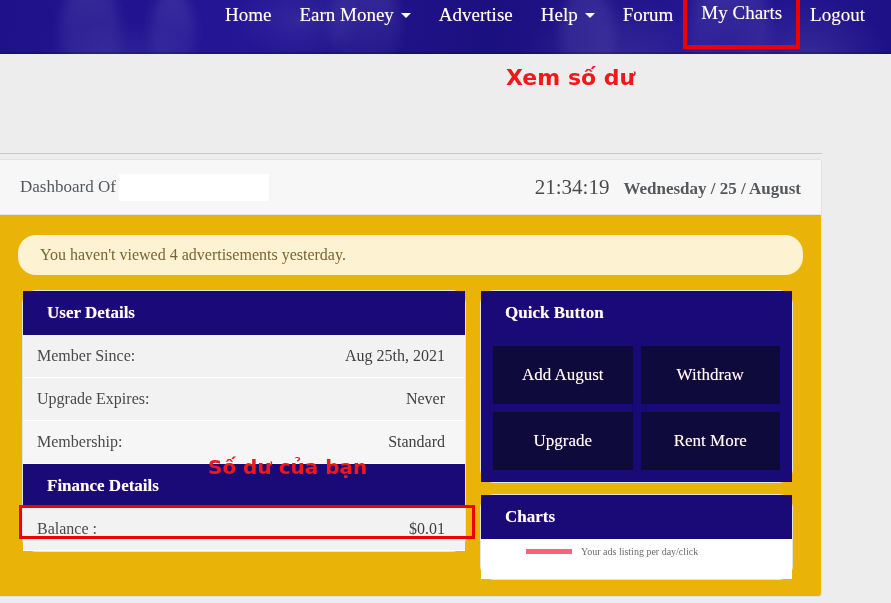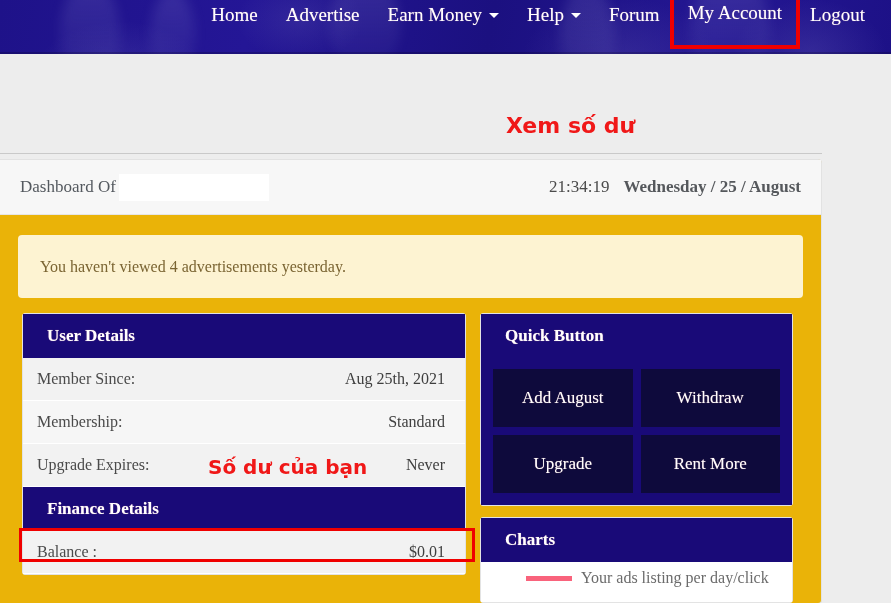--- a/index.html
+++ b/index.html
@@ -106,21 +106,20 @@
   .vn-note {
     position: absolute;
     color: #f01818;
     font-family: "DejaVu Sans", sans-serif;
     font-weight: bold;
     white-space: nowrap;
   }
   #note-nav {
     left: 506px; top: 10px;
     font-size: 22px;
-    margin-top: 48px;
   }
   #note-balance {
     left: 208px; top: 400px;
     font-size: 20px;
     z-index: 20;
   }
 
   
   #container {
     position: absolute;
@@ -153,56 +152,56 @@
     width: 150px; height: 27px;
     background: #ffffff;
   }
   #dash-right {
     margin-left: auto;
     display: flex;
     align-items: baseline;
     gap: 14px;
   }
   #clock {
-    font-size: 17px;
+    font-size: 21px;
     color: #4b4b4b;
   }
   #datestr {
     font-size: 17px;
     font-weight: bold;
     color: #55585c;
   }
 
   
   #alert {
     margin: 20px 18px 0 18px;
     background: #fdf3d2;
-    border-radius: 4px;
-    height: 63px;
+    border-radius: 18px;
+    height: 40px;
     display: flex;
     align-items: center;
     padding-left: 22px;
     color: #7a6432;
     font-size: 16px;
   }
 
   
   #cols {
     display: flex;
     gap: 14px;
     padding: 15px 18px 0 4px;
     align-items: flex-start;
   }
   #col-left { width: 444px; margin-left: 18px; }
   #col-right { width: 313px; font-family: Liberation Serif, serif; }
 
   .card {
     background: #ffffff;
     border: 1px solid #e3e3e3;
-    border-radius: 3px;
+    border-radius: 14px;
     overflow: visible;
   }
 
   .panel-head {
     background: #190a78;
     color: #ffffff;
     font-size: 17px;
     font-weight: bold;
     padding: 12px 0 12px 24px;
     text-shadow: 0 0 1px rgba(255,170,170,0.6);
@@ -267,55 +266,55 @@
     left: 45px; top: 7px;
     display: flex;
     align-items: center;
     gap: 9px;
   }
   #legend-swatch {
     width: 46px; height: 5px;
     background: #f9637c;
   }
   #legend-label {
-    font-size: 16px;
+    font-size: 10px;
     color: #6b6b6b;
     white-space: nowrap;
   }
 </style>
 </head>
 <body>
 
 <div id="navbar">
   <div class="nav-smoke" style="left:60px;  top:-20px; width:60px;  height:110px;"></div>
   <div class="nav-smoke" style="left:150px; top:-10px; width:45px;  height:95px;"></div>
   <div class="nav-smoke" style="left:330px; top:-25px; width:70px;  height:100px;"></div>
   <div class="nav-smoke" style="left:560px; top:-15px; width:55px;  height:105px;"></div>
   <div class="nav-smoke" style="left:690px; top:-30px; width:80px;  height:120px;"></div>
 
   <div id="navlist">
     <div class="nav-item">
       <span>Home</span>
     </div>
     <div class="nav-item">
-      <span>Advertise</span>
-    </div>
-    <div class="nav-item">
       <span>Earn Money</span>
       <span class="caret"></span>
     </div>
     <div class="nav-item">
+      <span>Advertise</span>
+    </div>
+    <div class="nav-item">
       <span>Help</span>
       <span class="caret"></span>
     </div>
     <div class="nav-item">
       <span>Forum</span>
     </div>
     <div class="nav-item boxed">
-      <span>My Account</span>
+      <span>My Charts</span>
     </div>
     <div class="nav-item">
       <span>Logout</span>
     </div>
   </div>
 </div>
 
 <div id="page">
 
   <div class="vn-note" id="note-nav">Xem số dư</div>
@@ -340,27 +339,27 @@
     <div id="cols">
 
       <div id="col-left">
         <div class="card">
           <div class="panel-head">User Details</div>
 
           <div class="detail-row">
             <span>Member Since:</span>
             <span class="val">Aug 25th, 2021</span>
           </div>
+          <div class="detail-row">
+            <span>Upgrade Expires:</span>
+            <span class="val">Never</span>
+          </div>
           <div class="detail-row alt">
             <span>Membership:</span>
             <span class="val">Standard</span>
-          </div>
-          <div class="detail-row">
-            <span>Upgrade Expires:</span>
-            <span class="val">Never</span>
           </div>
 
           <div class="panel-head">Finance Details</div>
 
           <div class="detail-row balance-row">
             <div id="balance-box"></div>
             <span>Balance :</span>
             <span class="val">$0.01</span>
           </div>
         </div>

